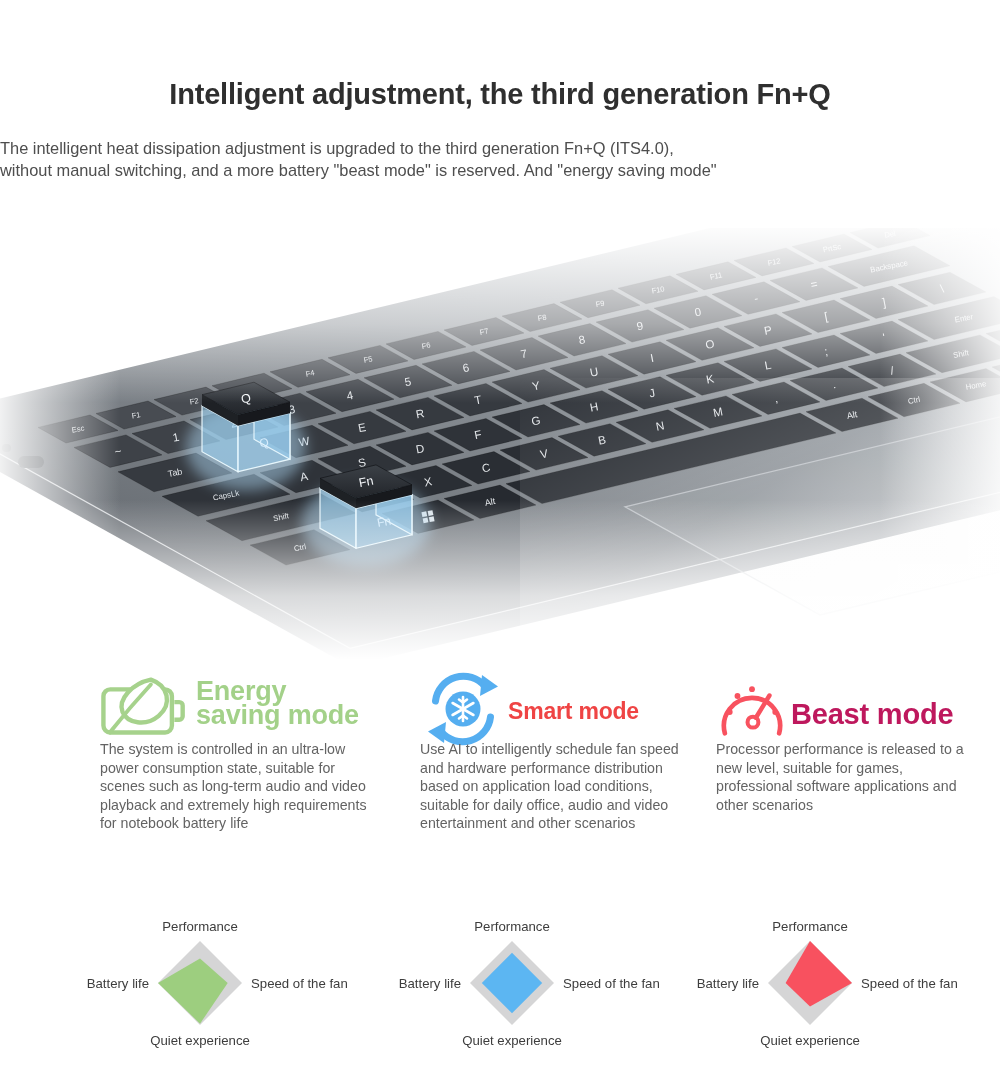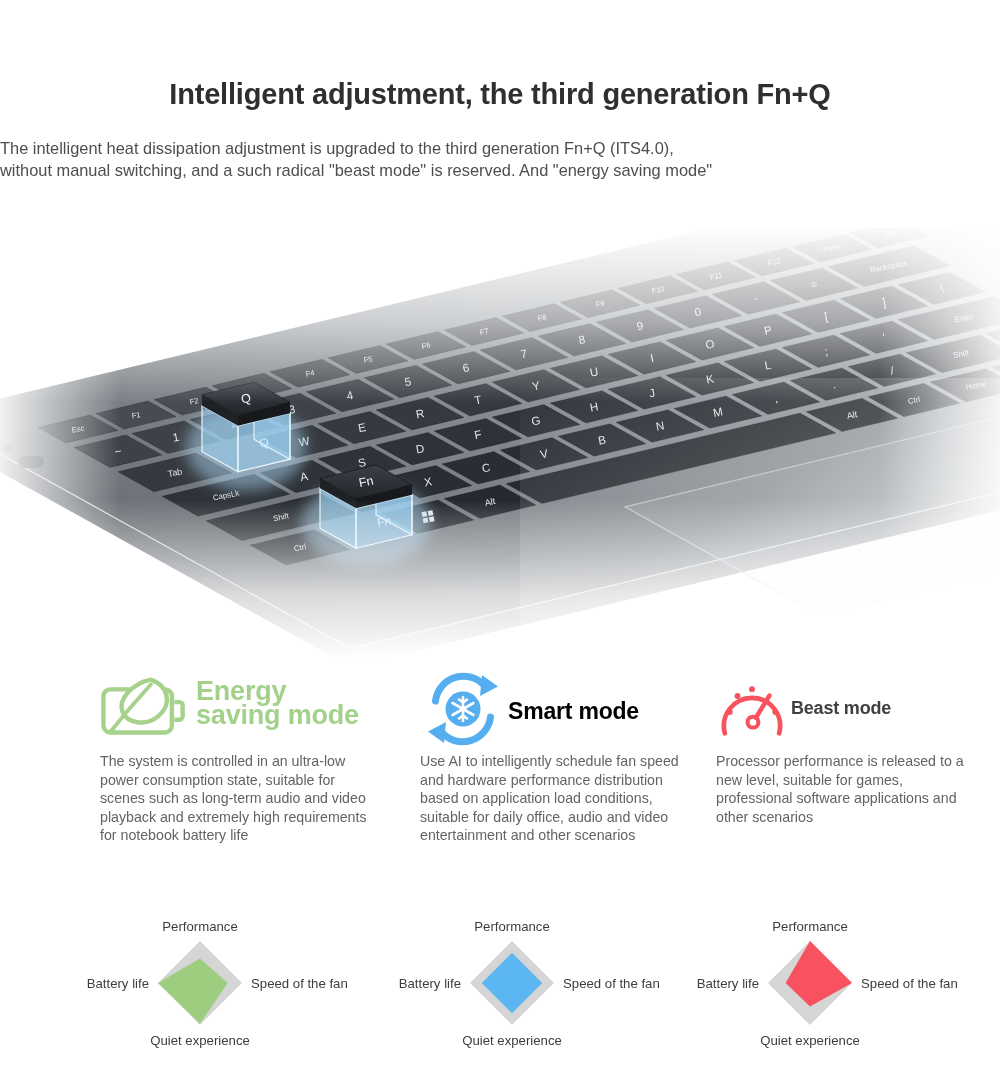--- a/index.html
+++ b/index.html
@@ -15,38 +15,38 @@
   .mode{position:absolute;top:676px;}
   #mode-0{left:100px;width:272px;}
   #mode-1{left:420px;width:274px;}
   #mode-2{left:716px;width:260px;}
   .mode .icon{position:absolute;}
   #mode-0 .icon{top:0;left:4;}
   #mode-1 .icon{top:-6px;left:4px;}
   #mode-2 .icon{top:4px;left:0px;}
   .mode h2{position:absolute;margin:0;font-weight:700;white-space:nowrap;letter-spacing:-0.2px;}
   #mode-0 h2{left:96px;top:4px;font-size:27px;line-height:23.5px;color:#A3D189;}
-  #mode-1 h2{left:88px;top:22px;font-size:23px;color:#000000;}
-  #mode-2 h2{left:75px;top:22px;font-size:18px;color:#404040;}
+  #mode-1 h2{left:88px;top:22px;font-size:23px;color:#ef4444;}
+  #mode-2 h2{left:75px;top:22px;font-size:29px;color:#be185d;}
   .mode h2 span{display:block;}
-  .mode .desc{position:absolute;top:76px;left:0;margin:0;font-size:14.2px;line-height:18.6px;color:#636363;}
+  .mode .desc{position:absolute;top:64px;left:0;margin:0;font-size:14.2px;line-height:18.6px;color:#636363;}
   #mode-0 .desc{width:268px;}
   #mode-1 .desc{width:268px;}
   #mode-2 .desc{width:254px;}
   #charts-layer{position:absolute;top:0;left:0;width:1000px;height:919px;pointer-events:none;}
   #charts-layer svg{position:absolute;top:911px;font-family:"Liberation Sans",sans-serif;}
 </style>
 </head>
 <body>
 
 <h1 id="page-title">Intelligent adjustment, the third generation Fn+Q</h1>
 
 <p id="intro">
   <span>The intelligent heat dissipation adjustment is upgraded to the third generation Fn+Q (ITS4.0),</span>
-  <span>without manual switching, and a such radical "beast mode" is reserved. And "energy saving mode"</span>
+  <span>without manual switching, and a more battery "beast mode" is reserved. And "energy saving mode"</span>
 </p>
 
 <div id="keyboard-figure">
   <svg width="1000" height="432" viewBox="0 0 1000 432">
     <defs>
       <linearGradient id="kbdeck" x1="1" y1="0" x2="0.15" y2="1">
         <stop offset="0" stop-color="#dcdfe3"></stop>
           <stop offset="0.45" stop-color="#9aa0a6"></stop>
           <stop offset="1" stop-color="#5d6268"></stop>
       </linearGradient>

